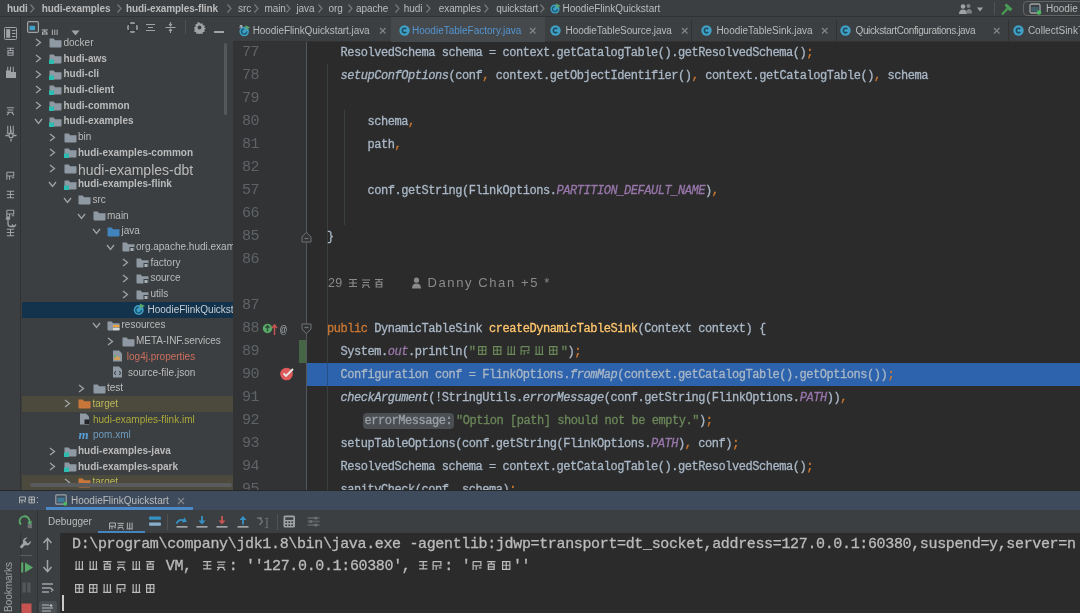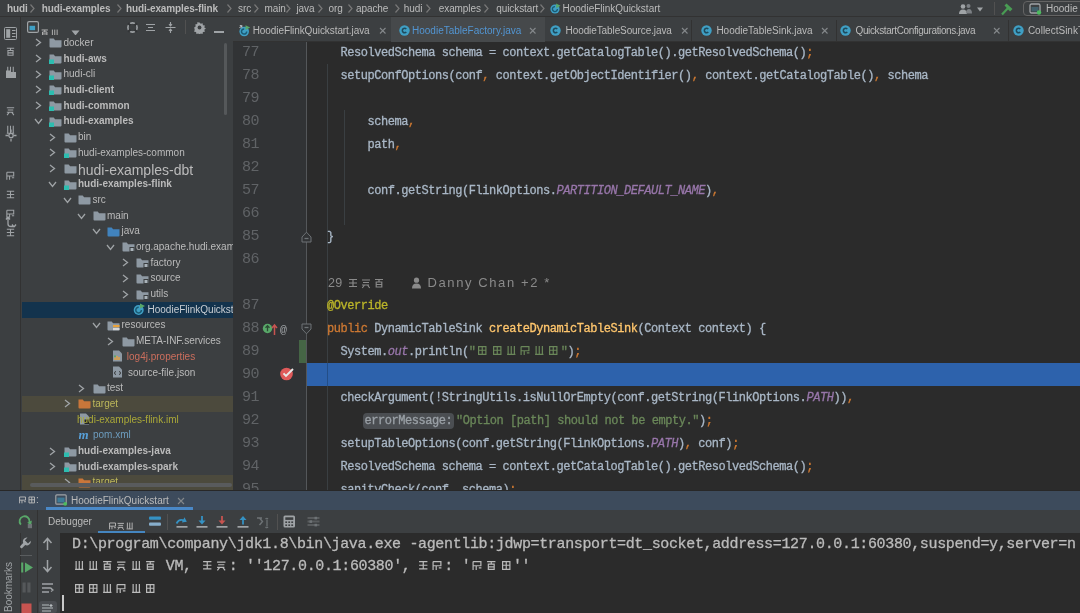--- a/index.html
+++ b/index.html
@@ -1,21 +1,21 @@
 <!DOCTYPE html>
 <html><head><meta charset="utf-8"><style>
 *{margin:0;padding:0;box-sizing:border-box}
 html,body{width:1080px;height:613px;overflow:hidden;background:#3c3f41;
  font-family:"Liberation Sans",sans-serif;color:#bbbbbb}
 .abs{position:absolute}
 pre{font-family:"Liberation Mono",monospace;white-space:pre}
 .code{font-size:12px;letter-spacing:-0.45px;line-height:23px;color:#a9b7c6;-webkit-text-stroke:0.3px currentColor}
 .k{color:#cc7832}.p{color:#cc7832}.s{color:#6a8759}.a{color:#bbb529}
 .d{color:#ffc66d}.c{color:#9876aa;font-style:italic}.f{color:#9876aa;font-style:italic}
-.it{}
+.it{font-style:italic}
 .num{font-size:15px;letter-spacing:-0.45px;line-height:23px;color:#606366;text-align:right}
 svg{display:block}
 </style></head><body>
 
 <div class="abs" style="left:0;top:0;width:1080px;height:17px;background:#3c3f41;border-bottom:1px solid #323232"></div>
 <div class="abs" style="left:7px;top:3px;font-size:10px;font-weight:bold;color:#bbbbbb;letter-spacing:-0.1px">hudi</div>
 <svg class="abs" style="left:29px;top:4px" width="6" height="9">
     <path d="M1.5 0.5 L5 4.5 L1.5 8.5" stroke="#787878" fill="none" stroke-width="1.2"></path>
   </svg>
 <div class="abs" style="left:41.7px;top:3px;font-size:10px;font-weight:bold;color:#bbbbbb;letter-spacing:-0.1px">hudi-examples</div>
@@ -178,21 +178,21 @@
       <rect x="0" y="6.5" width="5" height="4.5" fill="#2dbdb0"></rect>
     </svg>
     <div class="abs" style="left:41.5px;top:17.5px;font-size:10px;font-weight:bold;color:#bbbbbb;white-space:nowrap">hudi-aws</div>
     <svg class="abs" style="left:11.5px;top:34.75px" width="8" height="9">
       <path d="M2 1 L6.5 4.5 L2 8" stroke="#9fa3a6" fill="none" stroke-width="1.3"></path>
     </svg>
     <svg class="abs" style="left:27.0px;top:33.75px" width="13" height="11">
       <path d="M0.5 1.5 h4.2 l1.4 1.8 H12.5 v6.2 q0 1 -1 1 H1.5 q-1 0 -1 -1 Z" fill="#8e99a3"></path>
       <rect x="0" y="6.5" width="5" height="4.5" fill="#2dbdb0"></rect>
     </svg>
-    <div class="abs" style="left:41.5px;top:33.2px;font-size:10px;font-weight:normal;color:#bbbbbb;white-space:nowrap">hudi-cli</div>
+    <div class="abs" style="left:41.5px;top:33.2px;font-size:10px;font-weight:bold;color:#bbbbbb;white-space:nowrap">hudi-cli</div>
     <svg class="abs" style="left:11.5px;top:50.449999999999996px" width="8" height="9">
       <path d="M2 1 L6.5 4.5 L2 8" stroke="#9fa3a6" fill="none" stroke-width="1.3"></path>
     </svg>
     <svg class="abs" style="left:27.0px;top:49.449999999999996px" width="13" height="11">
       <path d="M0.5 1.5 h4.2 l1.4 1.8 H12.5 v6.2 q0 1 -1 1 H1.5 q-1 0 -1 -1 Z" fill="#8e99a3"></path>
       <rect x="0" y="6.5" width="5" height="4.5" fill="#2dbdb0"></rect>
     </svg>
     <div class="abs" style="left:41.5px;top:48.9px;font-size:10px;font-weight:bold;color:#bbbbbb;white-space:nowrap">hudi-client</div>
     <svg class="abs" style="left:11.5px;top:66.14999999999999px" width="8" height="9">
       <path d="M2 1 L6.5 4.5 L2 8" stroke="#9fa3a6" fill="none" stroke-width="1.3"></path>
@@ -217,21 +217,21 @@
       <path d="M0.5 1.5 h4.2 l1.4 1.8 H12.5 v6.2 q0 1 -1 1 H1.5 q-1 0 -1 -1 Z" fill="#8e99a3"></path>
     </svg>
     <div class="abs" style="left:56.0px;top:96.0px;font-size:10px;color:#bbbbbb;white-space:nowrap">bin</div>
     <svg class="abs" style="left:26.0px;top:113.24999999999999px" width="8" height="9">
       <path d="M2 1 L6.5 4.5 L2 8" stroke="#9fa3a6" fill="none" stroke-width="1.3"></path>
     </svg>
     <svg class="abs" style="left:41.5px;top:112.24999999999999px" width="13" height="11">
       <path d="M0.5 1.5 h4.2 l1.4 1.8 H12.5 v6.2 q0 1 -1 1 H1.5 q-1 0 -1 -1 Z" fill="#8e99a3"></path>
       <rect x="0" y="6.5" width="5" height="4.5" fill="#2dbdb0"></rect>
     </svg>
-    <div class="abs" style="left:56.0px;top:111.7px;font-size:10px;font-weight:normal;color:#bbbbbb;white-space:nowrap">hudi-examples-common</div>
+    <div class="abs" style="left:56.0px;top:111.7px;font-size:10px;font-weight:bold;color:#bbbbbb;white-space:nowrap">hudi-examples-common</div>
     <svg class="abs" style="left:26.0px;top:128.95px" width="8" height="9">
       <path d="M2 1 L6.5 4.5 L2 8" stroke="#9fa3a6" fill="none" stroke-width="1.3"></path>
     </svg>
     <svg class="abs" style="left:41.5px;top:127.94999999999999px" width="13" height="11">
       <path d="M0.5 1.5 h4.2 l1.4 1.8 H12.5 v6.2 q0 1 -1 1 H1.5 q-1 0 -1 -1 Z" fill="#8e99a3"></path>
     </svg>
     <div class="abs" style="left:56.0px;top:127.4px;font-size:14px;color:#bbbbbb;white-space:nowrap">hudi-examples-dbt</div>
     <svg class="abs" style="left:26.0px;top:145.14999999999998px" width="9" height="8">
       <path d="M1 2 L4.5 6.5 L8 2" stroke="#9fa3a6" fill="none" stroke-width="1.3"></path>
     </svg>
@@ -345,21 +345,21 @@
       <path d="M2 1 L6.5 4.5 L2 8" stroke="#9fa3a6" fill="none" stroke-width="1.3"></path>
     </svg>
     <svg class="abs" style="left:56.0px;top:363.45px" width="13" height="11">
       <path d="M0.5 1.5 h4.2 l1.4 1.8 H12.5 v6.2 q0 1 -1 1 H1.5 q-1 0 -1 -1 Z" fill="#c9763a"></path>
     </svg>
     <div class="abs" style="left:70.5px;top:362.9px;font-size:10px;color:#bcb75b;white-space:nowrap">target</div>
     <svg class="abs" style="left:56.5px;top:378.15px" width="11" height="12">
       <path d="M1 0.5 h6 l3 3 V11.5 H1 Z" fill="#8e99a3"></path>
       <rect x="5.5" y="6.5" width="4.5" height="4.5" fill="#222326"></rect>
     </svg>
-    <div class="abs" style="left:55px;top:378.6px;font-size:10px;color:#aaa838;white-space:nowrap">hudi-examples-flink.iml</div>
+    <div class="abs" style="left:71.0px;top:378.6px;font-size:10px;color:#aaa838;white-space:nowrap">hudi-examples-flink.iml</div>
     <svg class="abs" style="left:56.5px;top:393.85px" width="11" height="12">
       <text x="-0.5" y="10" font-size="13" font-weight="bold" font-style="italic" fill="#58a0d8" font-family="Liberation Serif">m</text>
     </svg>
     <div class="abs" style="left:71.0px;top:394.4px;font-size:10px;color:#6d9cbe;white-space:nowrap">pom.xml</div>
     <svg class="abs" style="left:26.0px;top:411.55px" width="8" height="9">
       <path d="M2 1 L6.5 4.5 L2 8" stroke="#9fa3a6" fill="none" stroke-width="1.3"></path>
     </svg>
     <svg class="abs" style="left:41.5px;top:410.55px" width="13" height="11">
       <path d="M0.5 1.5 h4.2 l1.4 1.8 H12.5 v6.2 q0 1 -1 1 H1.5 q-1 0 -1 -1 Z" fill="#8e99a3"></path>
       <rect x="0" y="6.5" width="5" height="4.5" fill="#2dbdb0"></rect>
@@ -495,37 +495,37 @@
       <pre class="code abs" style="left:313.5px;top:226px;width:766.5px;overflow:hidden">  }</pre>
       <div class="abs" style="left:328px;top:275px;font-size:12.5px;letter-spacing:0.3px;color:#8a8a8a;white-space:nowrap">29 <span style="display:inline-block;width:13px;text-align:center;letter-spacing:0"><svg width="12" height="12" viewBox="0 0 12 12" style="display:inline-block;vertical-align:-1.5px" stroke="currentColor" stroke-width="1.15" fill="none">
             <path d="M2 2.5 h8 M2 6 h8 M2 9.5 h8 M6 2.5 v7"></path>
           </svg></span><span style="display:inline-block;width:13px;text-align:center;letter-spacing:0"><svg width="12" height="12" viewBox="0 0 12 12" style="display:inline-block;vertical-align:-1.5px" stroke="currentColor" stroke-width="1.15" fill="none">
             <path d="M2 3 h8 M3 5.5 h6 M2 8 h7 M4.5 8 l-2.2 3 M7.5 8 l2.2 3"></path>
           </svg></span><span style="display:inline-block;width:13px;text-align:center;letter-spacing:0"><svg width="12" height="12" viewBox="0 0 12 12" style="display:inline-block;vertical-align:-1.5px" stroke="currentColor" stroke-width="1.15" fill="none">
             <path d="M2 2.5 h8 M6 2.5 v2.5 M3.2 5 h5.6 v5 h-5.6 Z M3.2 7.5 h5.6"></path>
           </svg></span><span style="display:inline-block;width:26px"></span><svg style="display:inline-block;vertical-align:-1.5px" width="11" height="12">
           <circle cx="5.5" cy="3.2" r="2.6" fill="#8a8a8a"></circle>
           <path d="M1 11.5 Q1 6.4 5.5 6.4 Q10 6.4 10 11.5 Z" fill="#8a8a8a"></path>
-        </svg><span style="letter-spacing:1.6px;font-size:13px"> Danny Chan +2 *</span></div>
-      <pre class="code abs" style="left:313.5px;top:295px;width:766.5px;overflow:hidden">  <span class="a">@Override</span></pre>
+        </svg><span style="letter-spacing:1.6px;font-size:13px"> Danny Chan +5 *</span></div>
       <pre class="code abs" style="left:313.5px;top:318px;width:766.5px;overflow:hidden">  <span class="k">public</span> DynamicTableSink <span class="d">createDynamicTableSink</span>(Context context) {</pre>
       <pre class="code abs" style="left:313.5px;top:341px;width:766.5px;overflow:hidden">    System.<span class="f">out</span>.println(<span class="s">"<span style="display:inline-block;width:14.2px;text-align:center;letter-spacing:0"><svg width="12.5" height="12.5" viewBox="0 0 12 12" style="display:inline-block;vertical-align:-1px" stroke="currentColor" stroke-width="1.15" fill="none">
               <path d="M2.5 2.5 h7 v7.5 h-7 Z M2.5 6 h7 M6 2.5 v7.5"></path>
             </svg></span><span style="display:inline-block;width:14.2px;text-align:center;letter-spacing:0"><svg width="12.5" height="12.5" viewBox="0 0 12 12" style="display:inline-block;vertical-align:-1px" stroke="currentColor" stroke-width="1.15" fill="none">
               <path d="M2.5 2.5 h7 v7.5 h-7 Z M2.5 6 h7 M6 2.5 v7.5"></path>
             </svg></span><span style="display:inline-block;width:14.2px;text-align:center;letter-spacing:0"><svg width="12.5" height="12.5" viewBox="0 0 12 12" style="display:inline-block;vertical-align:-1px" stroke="currentColor" stroke-width="1.15" fill="none">
               <path d="M3 2 v7.5 M6 2 v8 M9 2 v7.5 M2 10 h8"></path>
             </svg></span><span style="display:inline-block;width:14.2px;text-align:center;letter-spacing:0"><svg width="12.5" height="12.5" viewBox="0 0 12 12" style="display:inline-block;vertical-align:-1px" stroke="currentColor" stroke-width="1.15" fill="none">
               <path d="M2 2.5 v8 M2 2.5 h7.5 v4 h-7.5 M5 6.5 v4 M7.5 8.5 h2.5"></path>
             </svg></span><span style="display:inline-block;width:14.2px;text-align:center;letter-spacing:0"><svg width="12.5" height="12.5" viewBox="0 0 12 12" style="display:inline-block;vertical-align:-1px" stroke="currentColor" stroke-width="1.15" fill="none">
               <path d="M3 2 v7.5 M6 2 v8 M9 2 v7.5 M2 10 h8"></path>
             </svg></span><span style="display:inline-block;width:14.2px;text-align:center;letter-spacing:0"><svg width="12.5" height="12.5" viewBox="0 0 12 12" style="display:inline-block;vertical-align:-1px" stroke="currentColor" stroke-width="1.15" fill="none">
               <path d="M2.5 2.5 h7 v7.5 h-7 Z M2.5 6 h7 M6 2.5 v7.5"></path>
             </svg></span>"</span>)<span class="p">;</span></pre>
-      <pre class="code abs" style="left:313.5px;top:387px;width:766.5px;overflow:hidden">    <span class="it">checkArgument</span>(!StringUtils.<span class="it">isNullOrEmpty</span>(conf.getString(FlinkOptions.<span class="c">PATH</span>))<span class="p">,</span></pre>
+      <pre class="code abs" style="left:313.5px;top:364px;width:766.5px;overflow:hidden">    Configuration conf = FlinkOptions.<span class="it">fromMap</span>(context.getCatalogTable().getOptions())<span class="p">;</span></pre>
+      <pre class="code abs" style="left:313.5px;top:387px;width:766.5px;overflow:hidden">    <span class="it">checkArgument</span>(!StringUtils.<span class="it">errorMessage</span>(conf.getString(FlinkOptions.<span class="c">PATH</span>))<span class="p">,</span></pre>
       <pre class="code abs" style="left:313.5px;top:410px;width:766.5px;overflow:hidden">        <span style="background:#4b4e52;border-radius:4px;color:#9aa0a6;padding:1px 2px;margin:0 -5px">errorMessage:</span> <span class="s">"Option [path] should not be empty."</span>)<span class="p">;</span></pre>
       <pre class="code abs" style="left:313.5px;top:433px;width:766.5px;overflow:hidden">    setupTableOptions(conf.getString(FlinkOptions.<span class="c">PATH</span>)<span class="p">,</span> conf)<span class="p">;</span></pre>
       <pre class="code abs" style="left:313.5px;top:456px;width:766.5px;overflow:hidden">    ResolvedSchema schema = context.getCatalogTable().getResolvedSchema()<span class="p">;</span></pre>
       <pre class="code abs" style="left:313.5px;top:479px;width:766.5px;overflow:hidden">    sanityCheck(conf<span class="p">,</span> schema)<span class="p">;</span></pre>
     </div>
   </div>
 <div class="abs" style="left:0;top:490px;width:1080px;height:1px;background:#282828"></div>
 <div class="abs" style="left:0;top:491px;width:1080px;height:19px;background:#3d4b5c"></div>
 <div class="abs" style="left:18px;top:494px;font-size:10px;color:#bbbbbb;white-space:nowrap"><span style="display:inline-block;width:9px;text-align:center;letter-spacing:0"><svg width="9.5" height="9.5" viewBox="0 0 12 12" style="display:inline-block;vertical-align:-1.5px" stroke="currentColor" stroke-width="1.15" fill="none">
         <path d="M2 2.5 v8 M2 2.5 h7.5 v4 h-7.5 M5 6.5 v4 M7.5 8.5 h2.5"></path>

